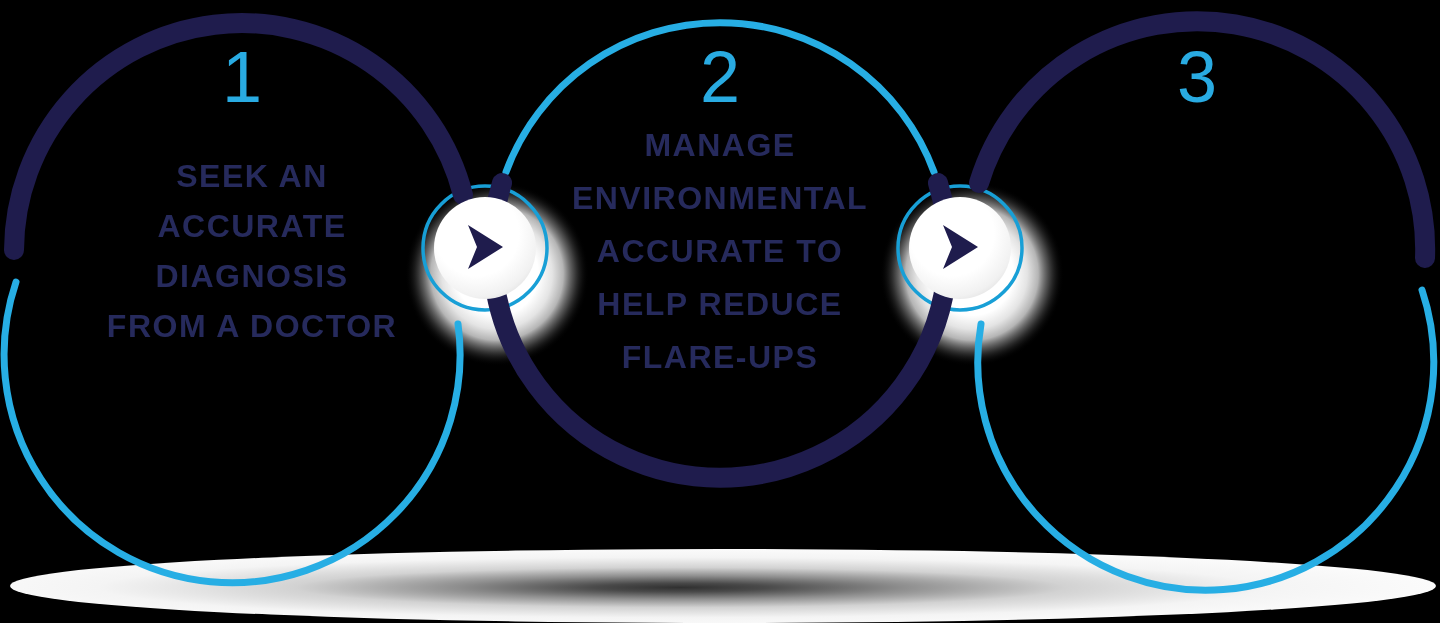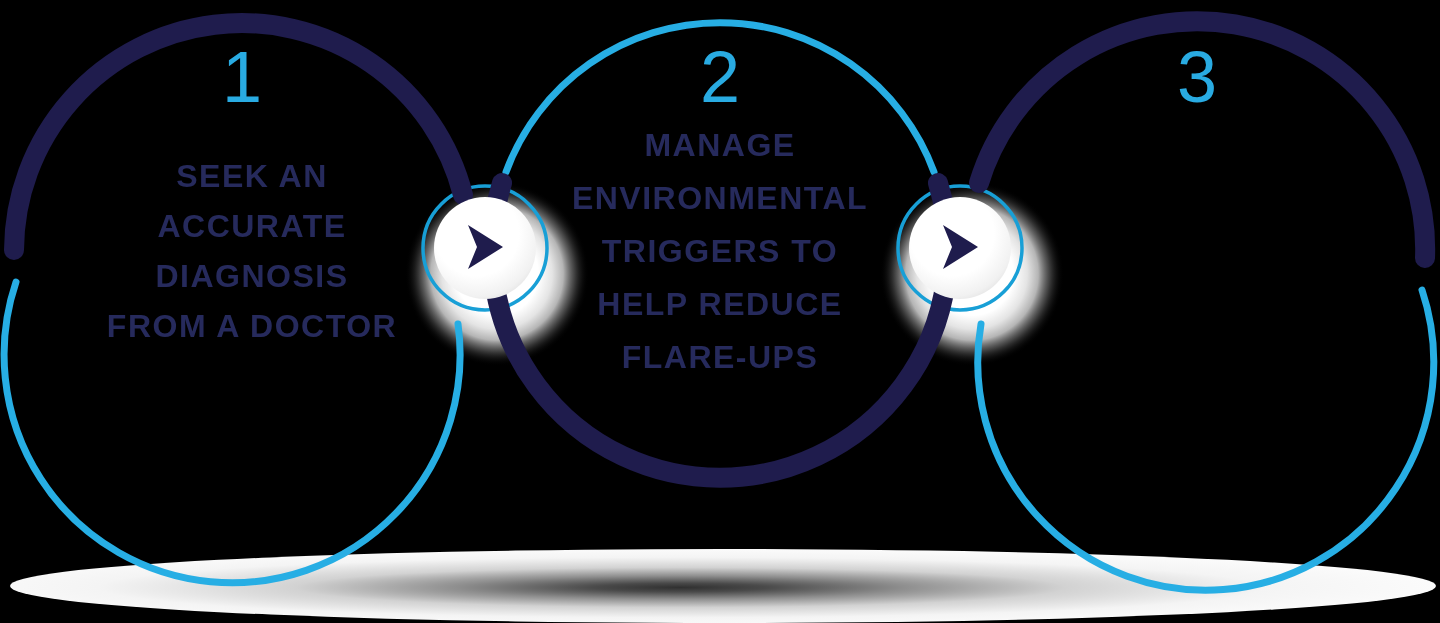--- a/index.html
+++ b/index.html
@@ -116,17 +116,17 @@
   <div class="step-number n1">1</div>
   <div class="step-number n2">2</div>
   <div class="step-number n3">3</div>
 
   <div class="step-caption c1">SEEK AN
 ACCURATE
 DIAGNOSIS
 FROM A DOCTOR</div>
   <div class="step-caption c2">MANAGE
 ENVIRONMENTAL
-TRIGGERS TO
+ACCURATE TO
 HELP REDUCE
 FLARE-UPS</div>
 
 </div>
 
 </body></html>

